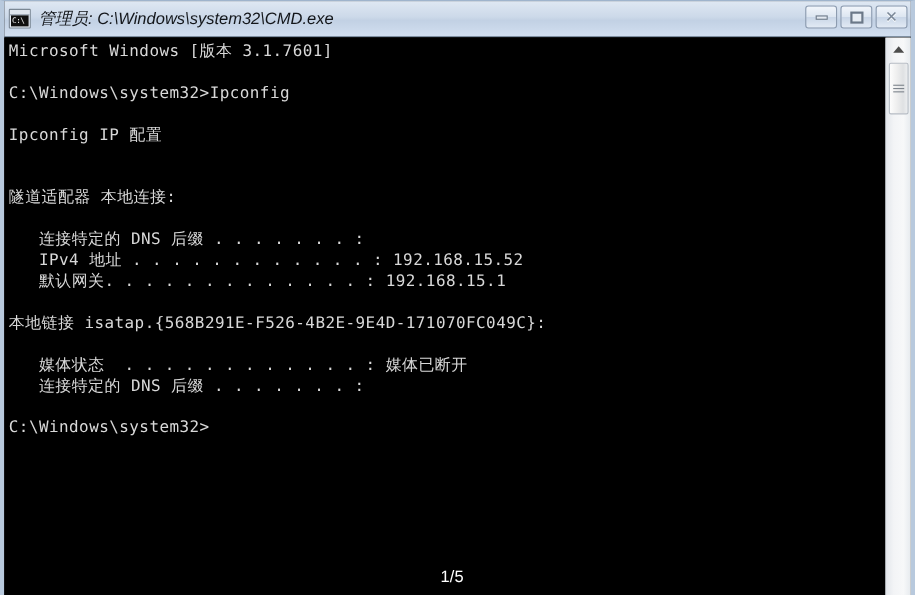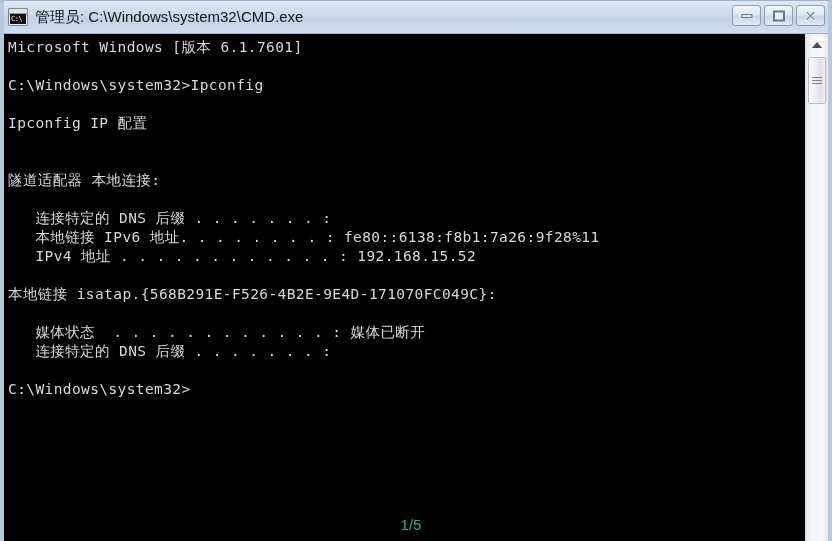--- a/index.html
+++ b/index.html
@@ -81,20 +81,21 @@
     box-sizing: border-box;
     white-space: nowrap;
     overflow: hidden;
   }
   .title-text {
     font-family: "Liberation Sans", sans-serif;
     font-size: 15px;
     color: #13161a;
     white-space: nowrap;
     letter-spacing: 0px;
+    font-style: italic;
   }
 
   
   .winbtns {
     position: absolute;
     right: 3px;
     top: 4px;
     display: flex;
     gap: 3px;
   }
@@ -167,21 +168,21 @@
     height: 19px;
   }
   .conline.blank { color: transparent; }
 
   .pageno {
     position: absolute;
     left: 0;
     right: 0;
     bottom: 8px;
     text-align: center;
-    color: #14b8a6;
+    color: #ffffff;
     font-family: "Liberation Sans", sans-serif;
     font-size: 15px;
     letter-spacing: 0px;
     padding-left: 13px;
   }
 
   
   .scrollbar {
     flex: 0 0 23px;
     width: 23px;
@@ -258,32 +259,32 @@
         </div>
         <div class="winbtn">
           <span class="glyph glyph-close">✕</span>
         </div>
       </div>
     </div>
 
     <div class="client">
 
       <div class="console" id="console-output">
-        <div class="conline">Microsoft Windows [版本 6.1.7601]</div>
+        <div class="conline">Microsoft Windows [版本 3.1.7601]</div>
           <div class="conline blank"> </div>
           <div class="conline">C:\Windows\system32&gt;Ipconfig</div>
           <div class="conline blank"> </div>
           <div class="conline">Ipconfig IP 配置</div>
           <div class="conline blank"> </div>
           <div class="conline blank"> </div>
           <div class="conline">隧道适配器 本地连接:</div>
           <div class="conline blank"> </div>
           <div class="conline">   连接特定的 DNS 后缀 . . . . . . . :</div>
-          <div class="conline">   本地链接 IPv6 地址. . . . . . . . : fe80::6138:f8b1:7a26:9f28%11</div>
           <div class="conline">   IPv4 地址 . . . . . . . . . . . . : 192.168.15.52</div>
+          <div class="conline">   默认网关. . . . . . . . . . . . . : 192.168.15.1</div>
           <div class="conline blank"> </div>
           <div class="conline">本地链接 isatap.{568B291E-F526-4B2E-9E4D-171070FC049C}:</div>
           <div class="conline blank"> </div>
           <div class="conline">   媒体状态  . . . . . . . . . . . . : 媒体已断开</div>
           <div class="conline">   连接特定的 DNS 后缀 . . . . . . . :</div>
           <div class="conline blank"> </div>
           <div class="conline">C:\Windows\system32&gt;</div>
           <div class="pageno">1/5</div>
       </div>
 

